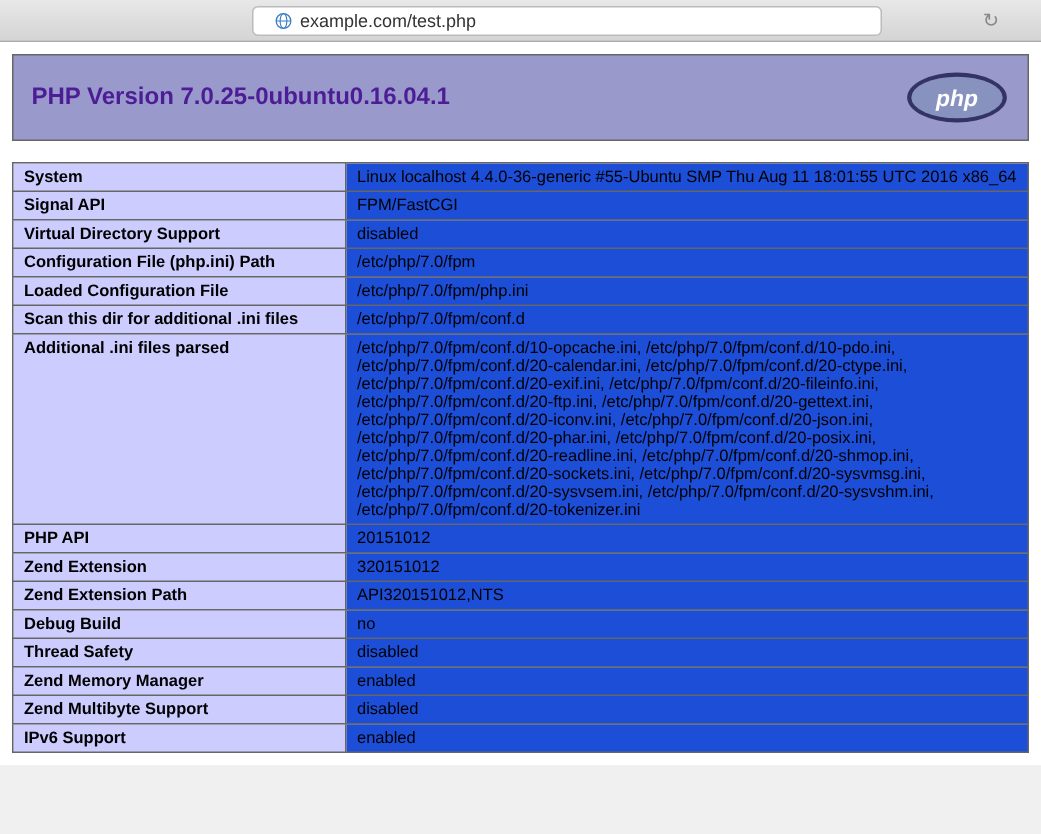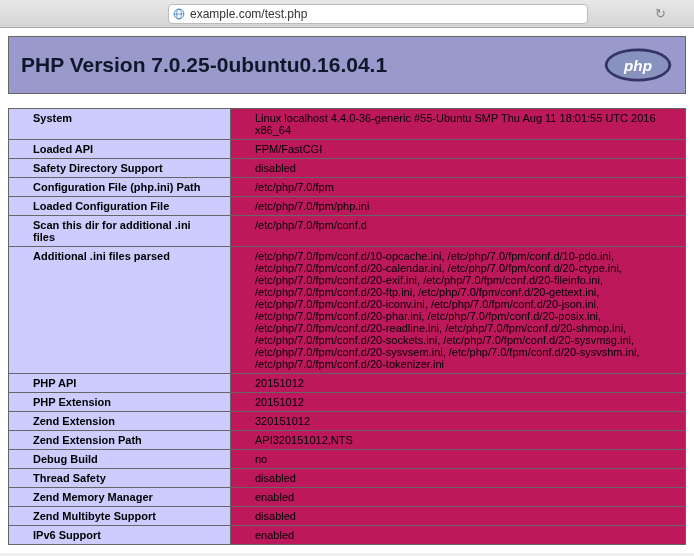--- a/index.html
+++ b/index.html
@@ -19,21 +19,21 @@
     .url-bar {
       background: #fff;
       border: 1px solid #bbb;
       border-radius: 4px;
       height: 20px;
       flex: 1;
       max-width: 420px;
       margin-left: 160px;
       display: flex;
       align-items: center;
-      padding: 0 4px;
+      padding: 0 14px;
       font-size: 12px;
       color: #333;
     }
     .globe-icon {
       width: 12px;
       height: 12px;
       margin-right: 5px;
       display: inline-flex;
       align-items: center;
       justify-content: center;
@@ -50,47 +50,47 @@
     }
     .header-box {
       background: #9999cc;
       border: 1px solid #666;
       padding: 10px 12px;
       display: flex;
       align-items: center;
       justify-content: space-between;
     }
     .header-title {
-      font-size: 21px;
+      font-size: 16px;
       font-weight: bold;
-      color: #0f172a;
+      color: #4c1d95;
     }
     .php-logo {
       width: 70px;
       height: 36px;
     }
     .info-table {
       width: 100%;
       border-collapse: collapse;
       margin-top: 14px;
     }
     .info-table td {
       border: 1px solid #666;
-      padding: 3px 24px;
+      padding: 3px 7px;
       font-size: 11px;
       vertical-align: top;
       text-align: left;
     }
     .info-table td.key {
       background: #ccccff;
       font-weight: bold;
       width: 222px;
     }
     .info-table td.val {
-      background: #be185d;
+      background: #1d4ed8;
       word-break: break-word;
     }
   </style>
 </head>
 <body>
 
 <div class="browser-chrome">
   <div class="url-bar">
     <span class="globe-icon">
       <svg viewBox="0 0 16 16" width="12" height="12">
@@ -117,49 +117,45 @@
     </span>
   </div>
 
   <table class="info-table">
     <tbody id="info-tbody">
         <tr>
           <td class="key">System</td>
           <td class="val">Linux localhost 4.4.0-36-generic #55-Ubuntu SMP Thu Aug 11 18:01:55 UTC 2016 x86_64</td>
         </tr>
         <tr>
-          <td class="key">Loaded API</td>
+          <td class="key">Signal API</td>
           <td class="val">FPM/FastCGI</td>
         </tr>
         <tr>
-          <td class="key">Safety Directory Support</td>
+          <td class="key">Virtual Directory Support</td>
           <td class="val">disabled</td>
         </tr>
         <tr>
           <td class="key">Configuration File (php.ini) Path</td>
           <td class="val">/etc/php/7.0/fpm</td>
         </tr>
         <tr>
           <td class="key">Loaded Configuration File</td>
           <td class="val">/etc/php/7.0/fpm/php.ini</td>
         </tr>
         <tr>
           <td class="key">Scan this dir for additional .ini files</td>
           <td class="val">/etc/php/7.0/fpm/conf.d</td>
         </tr>
         <tr>
           <td class="key">Additional .ini files parsed</td>
           <td class="val">/etc/php/7.0/fpm/conf.d/10-opcache.ini, /etc/php/7.0/fpm/conf.d/10-pdo.ini, /etc/php/7.0/fpm/conf.d/20-calendar.ini, /etc/php/7.0/fpm/conf.d/20-ctype.ini, /etc/php/7.0/fpm/conf.d/20-exif.ini, /etc/php/7.0/fpm/conf.d/20-fileinfo.ini, /etc/php/7.0/fpm/conf.d/20-ftp.ini, /etc/php/7.0/fpm/conf.d/20-gettext.ini, /etc/php/7.0/fpm/conf.d/20-iconv.ini, /etc/php/7.0/fpm/conf.d/20-json.ini, /etc/php/7.0/fpm/conf.d/20-phar.ini, /etc/php/7.0/fpm/conf.d/20-posix.ini, /etc/php/7.0/fpm/conf.d/20-readline.ini, /etc/php/7.0/fpm/conf.d/20-shmop.ini, /etc/php/7.0/fpm/conf.d/20-sockets.ini, /etc/php/7.0/fpm/conf.d/20-sysvmsg.ini, /etc/php/7.0/fpm/conf.d/20-sysvsem.ini, /etc/php/7.0/fpm/conf.d/20-sysvshm.ini, /etc/php/7.0/fpm/conf.d/20-tokenizer.ini</td>
         </tr>
         <tr>
           <td class="key">PHP API</td>
-          <td class="val">20151012</td>
-        </tr>
-        <tr>
-          <td class="key">PHP Extension</td>
           <td class="val">20151012</td>
         </tr>
         <tr>
           <td class="key">Zend Extension</td>
           <td class="val">320151012</td>
         </tr>
         <tr>
           <td class="key">Zend Extension Path</td>
           <td class="val">API320151012,NTS</td>
         </tr>

